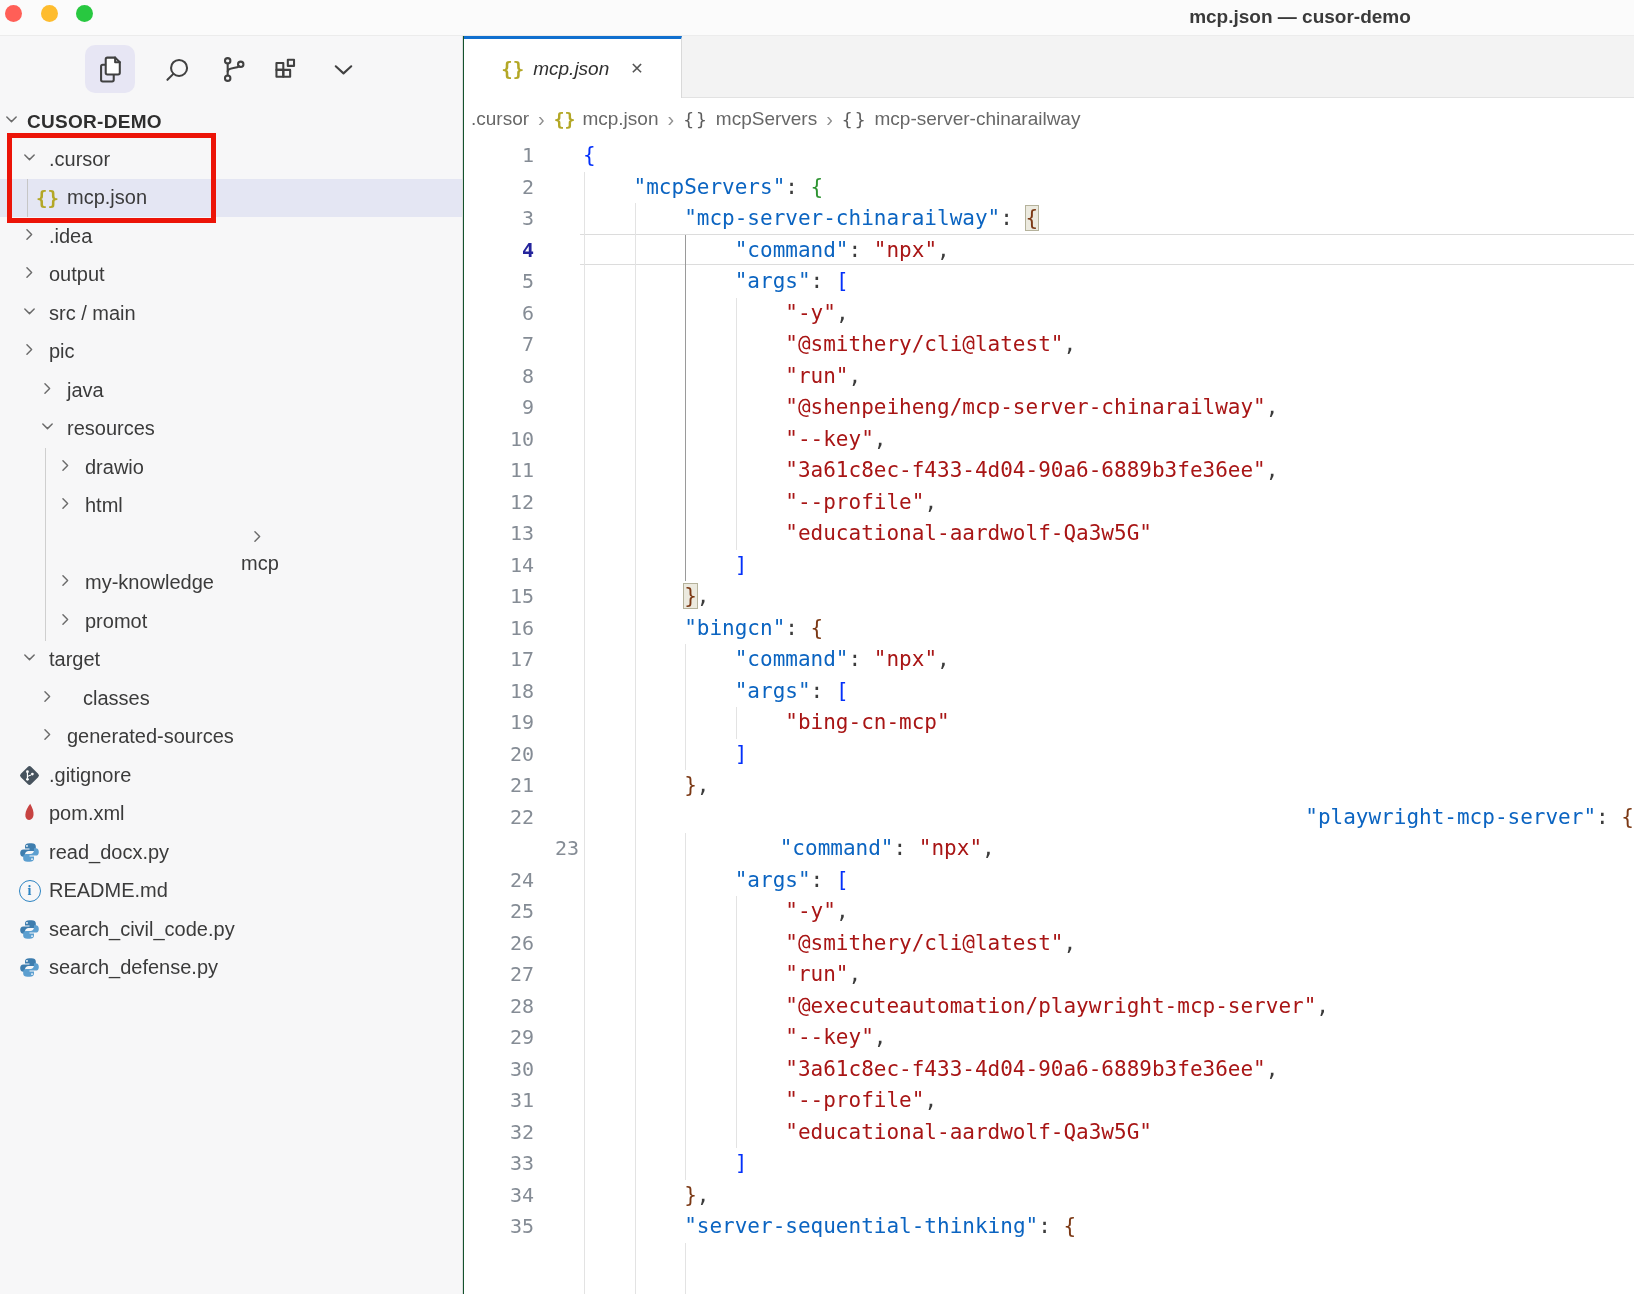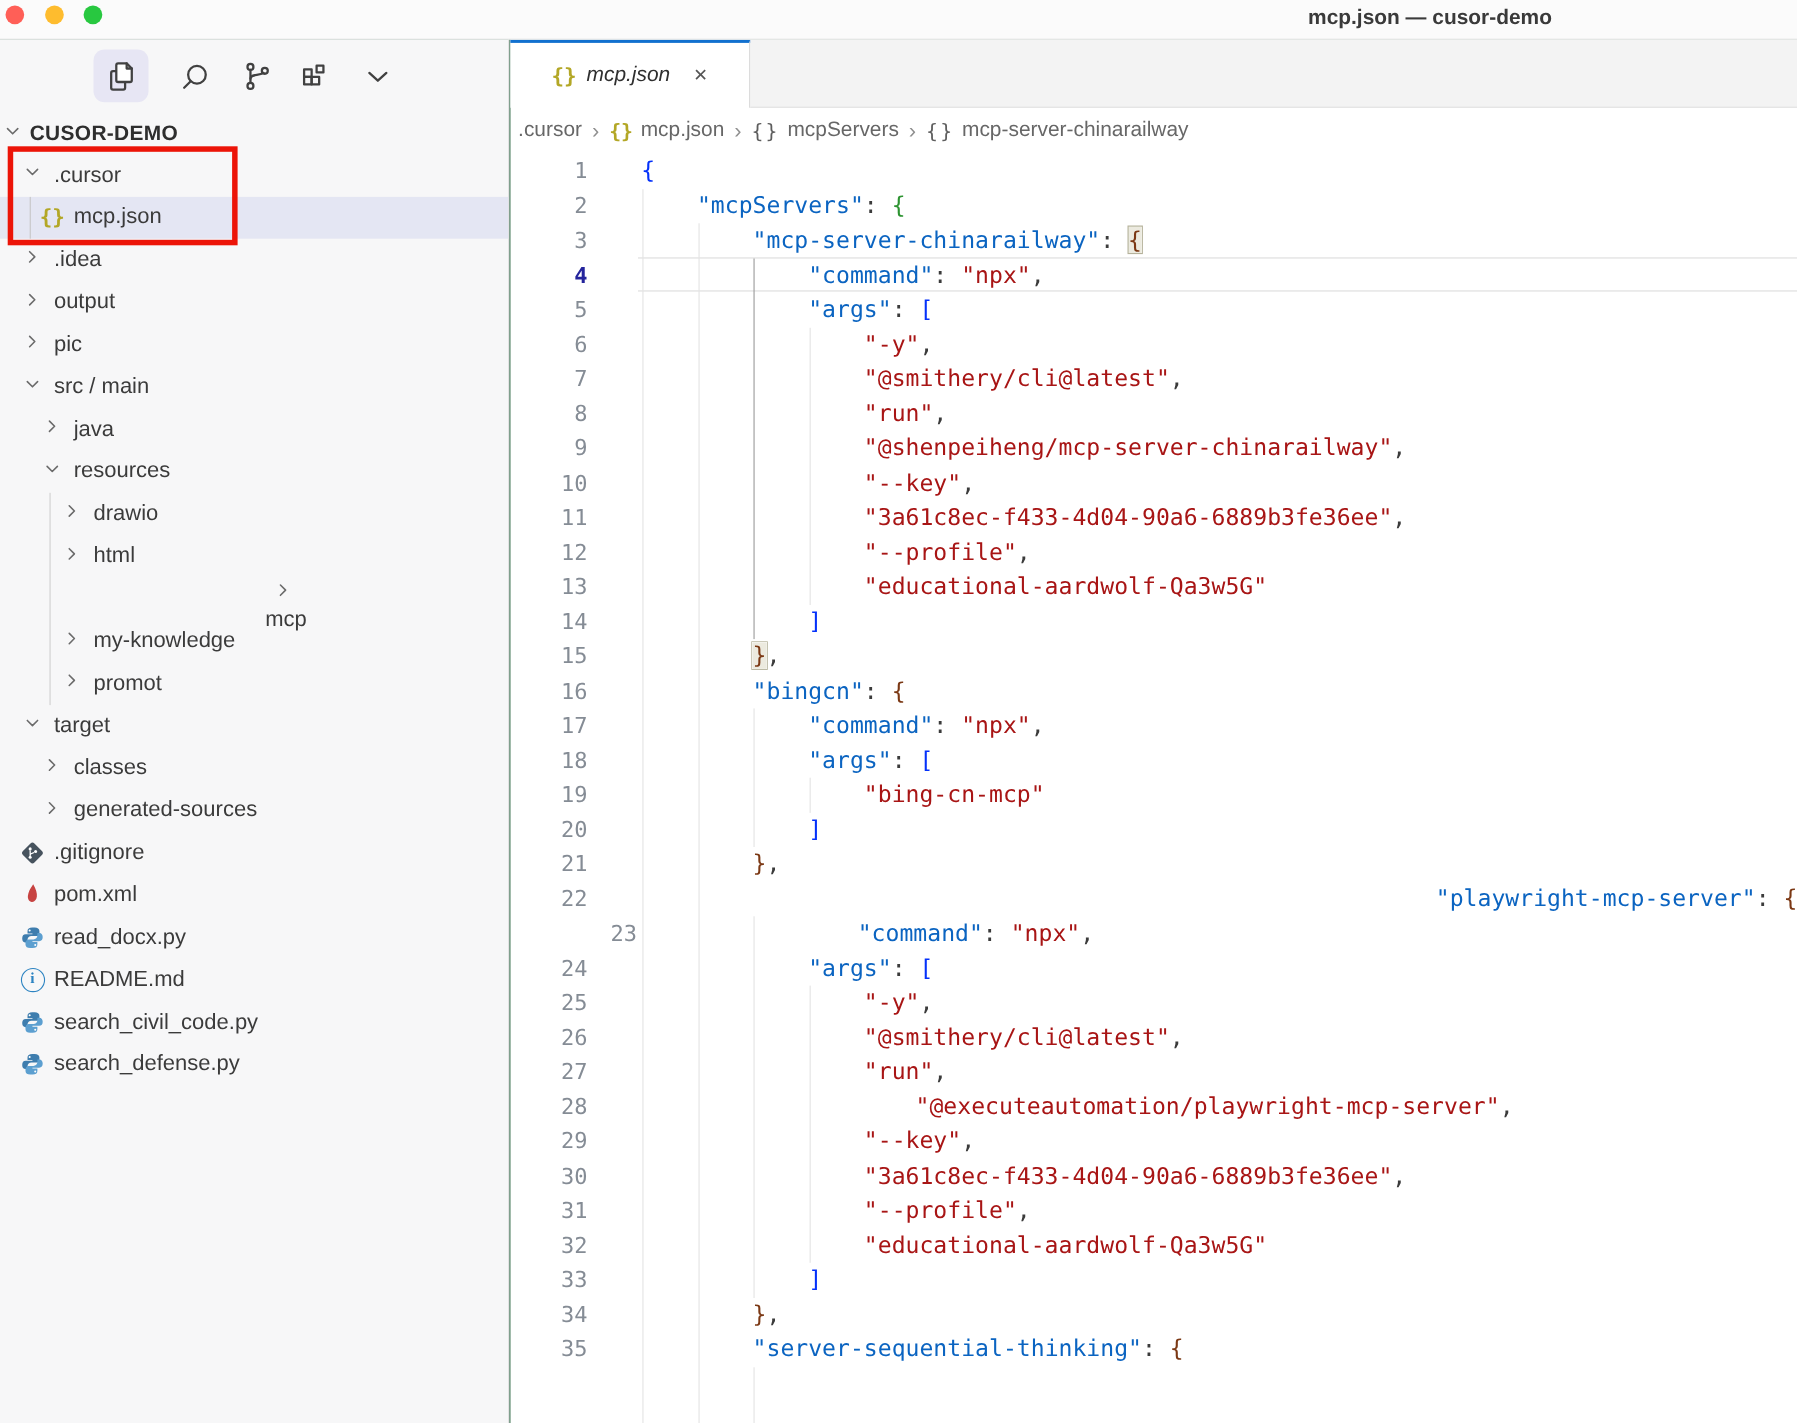--- a/index.html
+++ b/index.html
@@ -166,98 +166,98 @@
           <span class="glyph">
             <span class="chev"><svg viewBox="0 0 20 20">
                 <path d="M7 4.5l5.5 5.5L7 15.5"></path>
               </svg></span>
           </span>
           <span class="label">output</span>
         </div>
         <div class="tree-row" style="padding-left: 16px;">
           <span class="glyph">
             <span class="chev"><svg viewBox="0 0 20 20">
+                <path d="M4.5 7l5.5 5.5L15.5 7"></path>
+              </svg></span>
+          </span>
+          <span class="label">src / main</span>
+        </div>
+        <div class="tree-row" style="padding-left: 16px;">
+          <span class="glyph">
+            <span class="chev"><svg viewBox="0 0 20 20">
                 <path d="M7 4.5l5.5 5.5L7 15.5"></path>
               </svg></span>
           </span>
           <span class="label">pic</span>
         </div>
-        <div class="tree-row" style="padding-left: 16px;">
+        <div class="tree-row" style="padding-left: 34px;">
+          <span class="glyph">
+            <span class="chev"><svg viewBox="0 0 20 20">
+                <path d="M7 4.5l5.5 5.5L7 15.5"></path>
+              </svg></span>
+          </span>
+          <span class="label">java</span>
+        </div>
+        <div class="tree-row" style="padding-left: 34px;">
           <span class="glyph">
             <span class="chev"><svg viewBox="0 0 20 20">
                 <path d="M4.5 7l5.5 5.5L15.5 7"></path>
               </svg></span>
           </span>
-          <span class="label">src / main</span>
-        </div>
-        <div class="tree-row" style="padding-left: 34px;">
-          <span class="glyph">
-            <span class="chev"><svg viewBox="0 0 20 20">
-                <path d="M7 4.5l5.5 5.5L7 15.5"></path>
-              </svg></span>
-          </span>
-          <span class="label">java</span>
-        </div>
-        <div class="tree-row" style="padding-left: 34px;">
+          <span class="label">resources</span>
+        </div>
+        <div class="tree-row" style="padding-left: 52px;">
+          <span class="glyph">
+            <span class="chev"><svg viewBox="0 0 20 20">
+                <path d="M7 4.5l5.5 5.5L7 15.5"></path>
+              </svg></span>
+          </span>
+          <span class="label">drawio</span>
+        </div>
+        <div class="tree-row" style="padding-left: 52px;">
+          <span class="glyph">
+            <span class="chev"><svg viewBox="0 0 20 20">
+                <path d="M7 4.5l5.5 5.5L7 15.5"></path>
+              </svg></span>
+          </span>
+          <span class="label">html</span>
+        </div>
+        <div class="tree-row" style="padding-left: 52px; flex-direction: column;">
+          <span class="glyph">
+            <span class="chev"><svg viewBox="0 0 20 20">
+                <path d="M7 4.5l5.5 5.5L7 15.5"></path>
+              </svg></span>
+          </span>
+          <span class="label">mcp</span>
+        </div>
+        <div class="tree-row" style="padding-left: 52px;">
+          <span class="glyph">
+            <span class="chev"><svg viewBox="0 0 20 20">
+                <path d="M7 4.5l5.5 5.5L7 15.5"></path>
+              </svg></span>
+          </span>
+          <span class="label">my-knowledge</span>
+        </div>
+        <div class="tree-row" style="padding-left: 52px;">
+          <span class="glyph">
+            <span class="chev"><svg viewBox="0 0 20 20">
+                <path d="M7 4.5l5.5 5.5L7 15.5"></path>
+              </svg></span>
+          </span>
+          <span class="label">promot</span>
+        </div>
+        <div class="tree-row" style="padding-left: 16px;">
           <span class="glyph">
             <span class="chev"><svg viewBox="0 0 20 20">
                 <path d="M4.5 7l5.5 5.5L15.5 7"></path>
               </svg></span>
           </span>
-          <span class="label">resources</span>
-        </div>
-        <div class="tree-row" style="padding-left: 52px;">
-          <span class="glyph">
-            <span class="chev"><svg viewBox="0 0 20 20">
-                <path d="M7 4.5l5.5 5.5L7 15.5"></path>
-              </svg></span>
-          </span>
-          <span class="label">drawio</span>
-        </div>
-        <div class="tree-row" style="padding-left: 52px;">
-          <span class="glyph">
-            <span class="chev"><svg viewBox="0 0 20 20">
-                <path d="M7 4.5l5.5 5.5L7 15.5"></path>
-              </svg></span>
-          </span>
-          <span class="label">html</span>
-        </div>
-        <div class="tree-row" style="padding-left: 52px; flex-direction: column;">
-          <span class="glyph">
-            <span class="chev"><svg viewBox="0 0 20 20">
-                <path d="M7 4.5l5.5 5.5L7 15.5"></path>
-              </svg></span>
-          </span>
-          <span class="label">mcp</span>
-        </div>
-        <div class="tree-row" style="padding-left: 52px;">
-          <span class="glyph">
-            <span class="chev"><svg viewBox="0 0 20 20">
-                <path d="M7 4.5l5.5 5.5L7 15.5"></path>
-              </svg></span>
-          </span>
-          <span class="label">my-knowledge</span>
-        </div>
-        <div class="tree-row" style="padding-left: 52px;">
-          <span class="glyph">
-            <span class="chev"><svg viewBox="0 0 20 20">
-                <path d="M7 4.5l5.5 5.5L7 15.5"></path>
-              </svg></span>
-          </span>
-          <span class="label">promot</span>
-        </div>
-        <div class="tree-row" style="padding-left: 16px;">
-          <span class="glyph">
-            <span class="chev"><svg viewBox="0 0 20 20">
-                <path d="M4.5 7l5.5 5.5L15.5 7"></path>
-              </svg></span>
-          </span>
           <span class="label">target</span>
         </div>
-        <div class="tree-row" style="padding-left: 34px;">
+        <div class="tree-row" style="padding-left: 34px; gap: 16px;">
           <span class="glyph">
             <span class="chev"><svg viewBox="0 0 20 20">
                 <path d="M7 4.5l5.5 5.5L7 15.5"></path>
               </svg></span>
           </span>
           <span class="label">classes</span>
         </div>
         <div class="tree-row" style="padding-left: 34px;">
           <span class="glyph">
             <span class="chev"><svg viewBox="0 0 20 20">
@@ -466,21 +466,21 @@
           <span class="ltext">                <span class="tk-str">"-y"</span><span class="tk-pl">,</span></span>
         </div>
         <div class="code-line" style="top: 787.5px;">
           <span class="gutter">26</span>
           <span class="ltext">                <span class="tk-str">"@smithery/cli@latest"</span><span class="tk-pl">,</span></span>
         </div>
         <div class="code-line" style="top: 819px;">
           <span class="gutter">27</span>
           <span class="ltext">                <span class="tk-str">"run"</span><span class="tk-pl">,</span></span>
         </div>
-        <div class="code-line" style="top: 850.5px; gap: 47px;">
+        <div class="code-line" style="top: 850.5px;">
           <span class="gutter">28</span>
           <span class="ltext">                <span class="tk-str">"@executeautomation/playwright-mcp-server"</span><span class="tk-pl">,</span></span>
         </div>
         <div class="code-line" style="top: 882px;">
           <span class="gutter">29</span>
           <span class="ltext">                <span class="tk-str">"--key"</span><span class="tk-pl">,</span></span>
         </div>
         <div class="code-line" style="top: 913.5px;">
           <span class="gutter">30</span>
           <span class="ltext">                <span class="tk-str">"3a61c8ec-f433-4d04-90a6-6889b3fe36ee"</span><span class="tk-pl">,</span></span>

